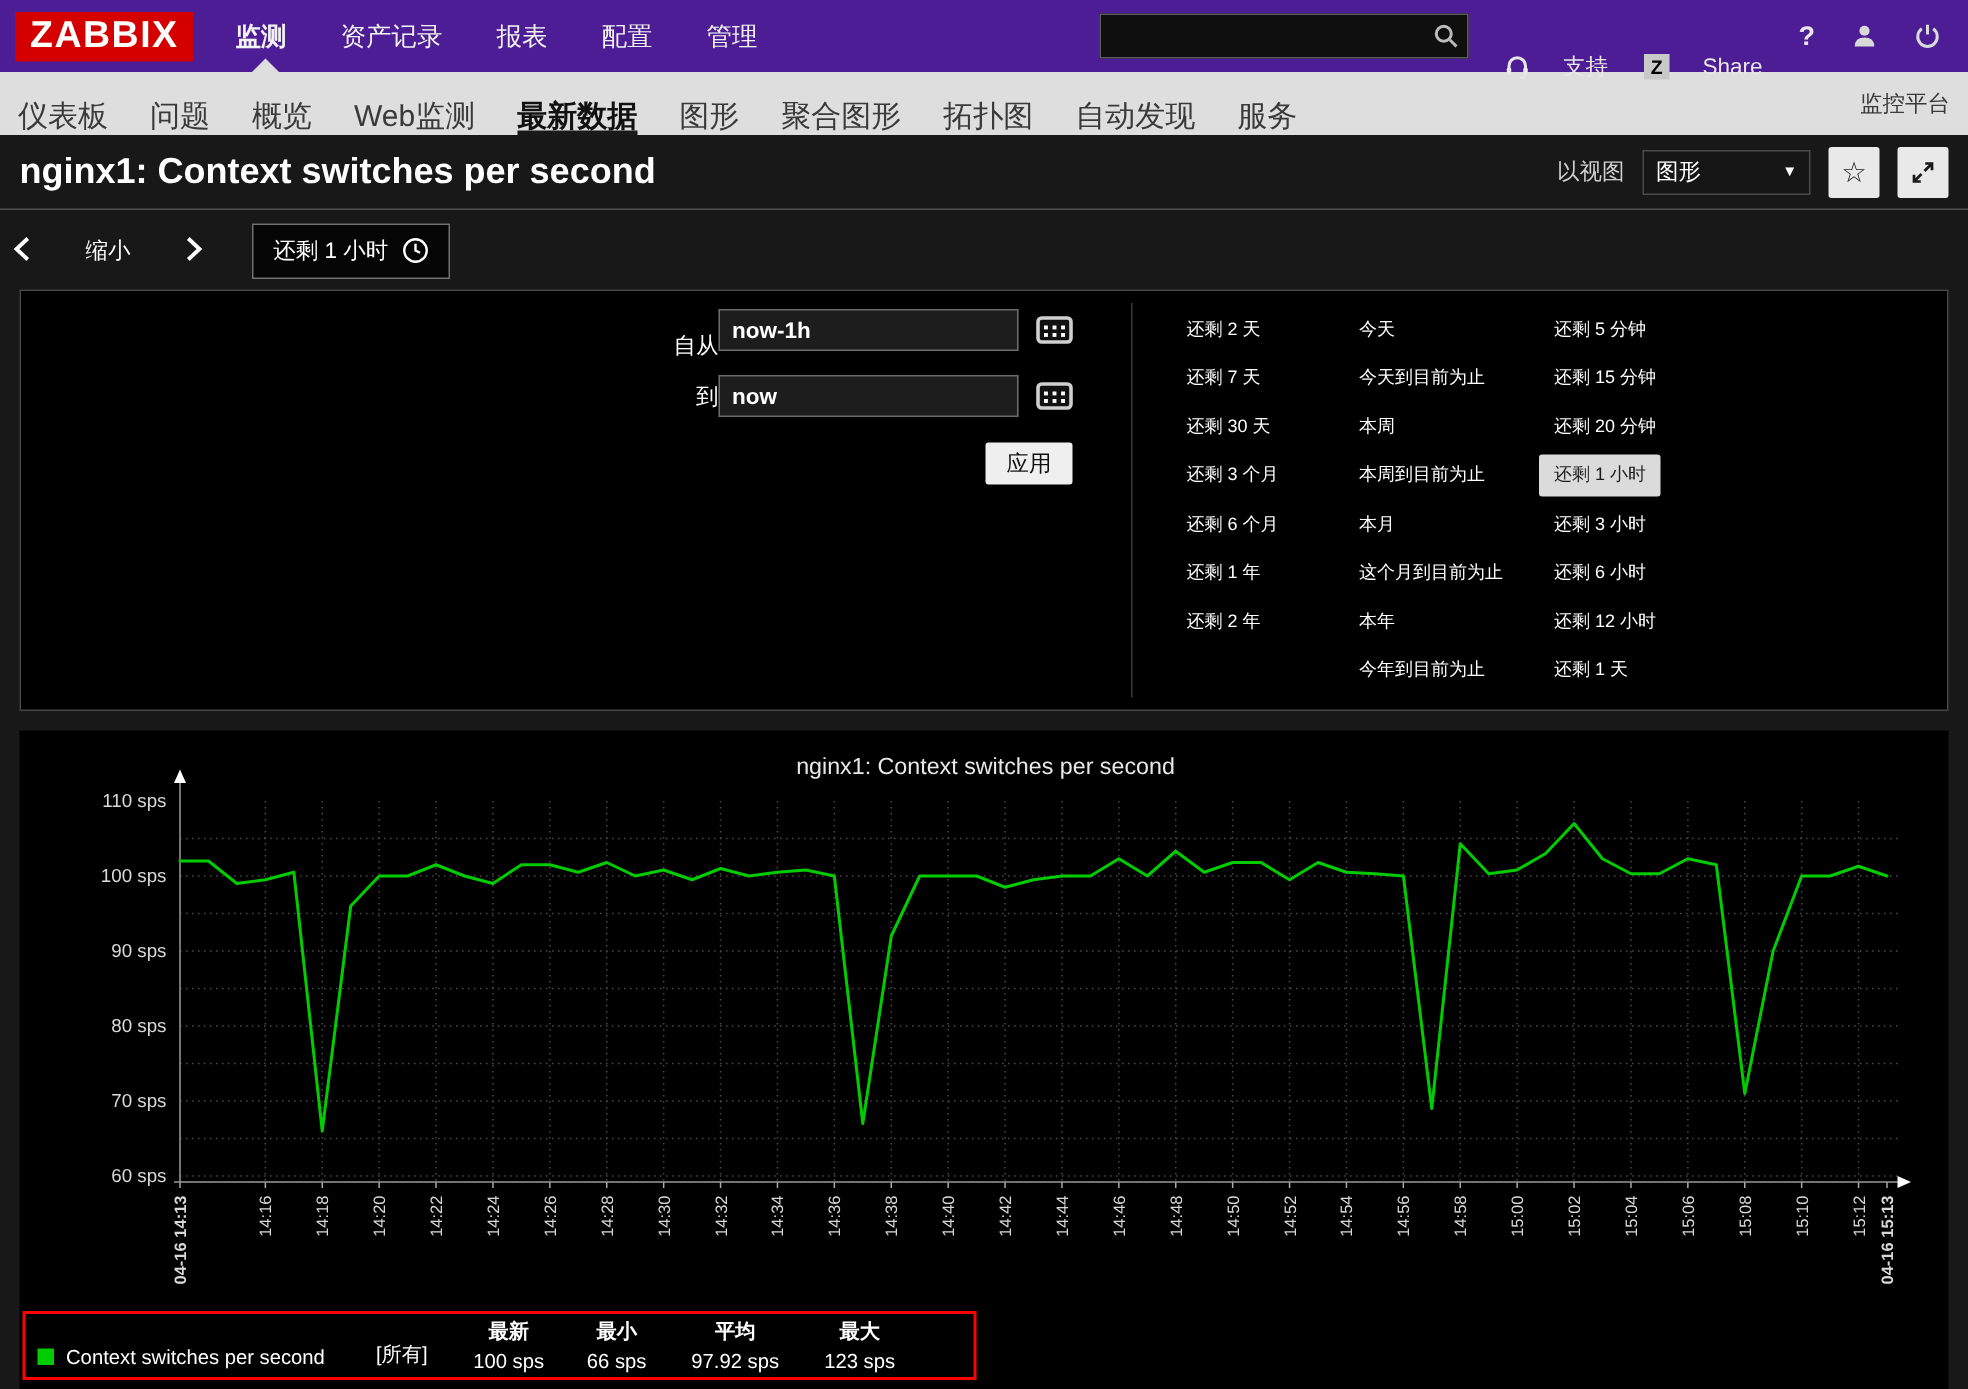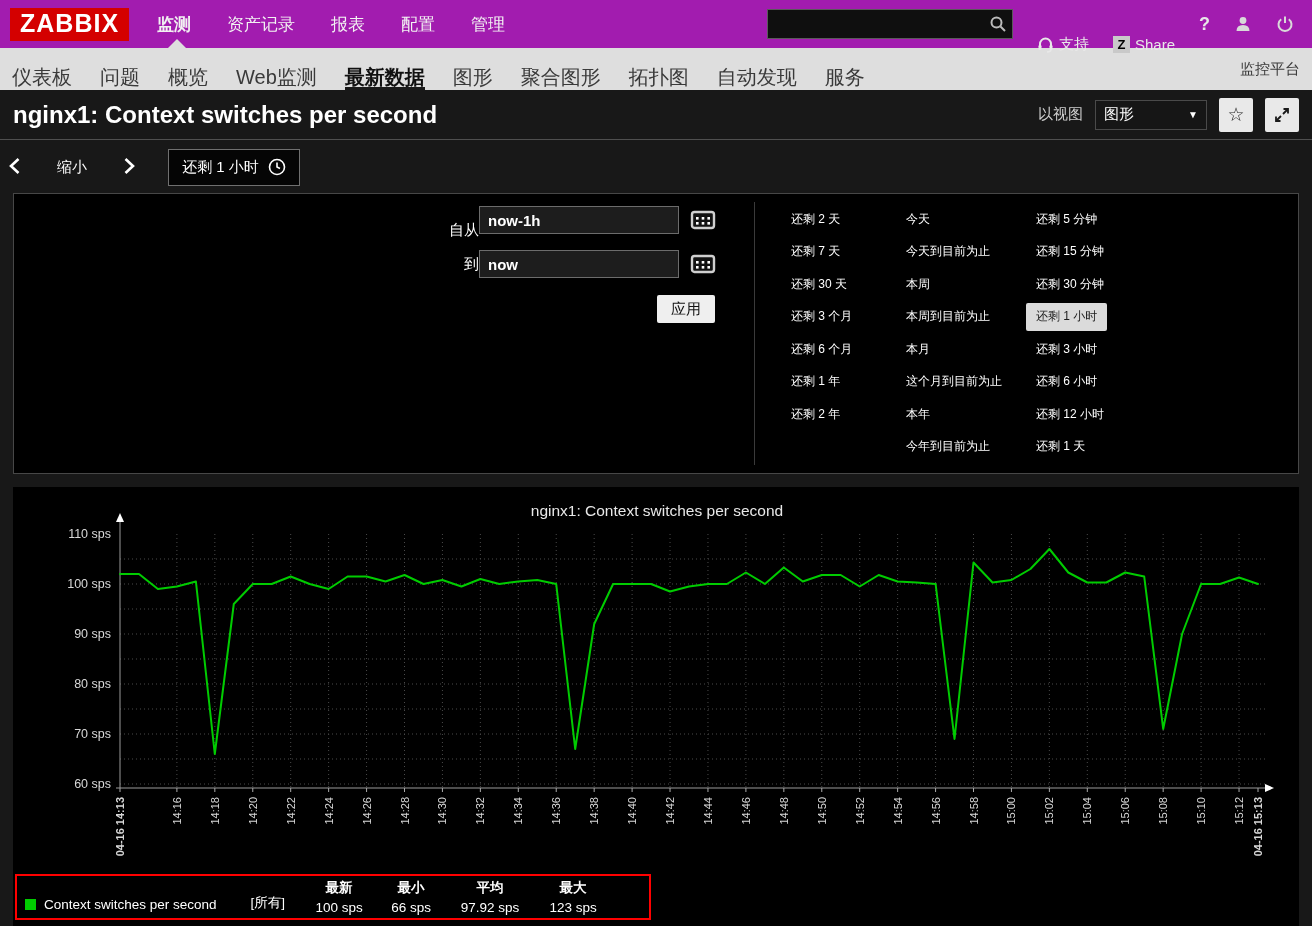--- a/index.html
+++ b/index.html
@@ -1,32 +1,32 @@
 <!DOCTYPE html>
 <html><head>
 <meta charset="utf-8">
 <style>
   * { margin:0; padding:0; box-sizing:border-box; }
   html,body { width:1312px; height:926px; overflow:hidden; background:#181818;
     font-family:"Liberation Sans","DejaVu Sans",sans-serif; }
 
   
-  .topbar { position:relative; height:48px; background:#a21caf; display:flex; align-items:center; }
+  .topbar { position:relative; height:48px; background:#4c1d95; display:flex; align-items:center; }
   .logo { margin-left:10px; background:#d40000; color:#fff; font-weight:bold; font-size:25px;
     letter-spacing:1px; padding:1px 10px 3px; cursor:pointer; }
   .mainnav { display:flex; margin-left:28px; gap:36px; }
   .mainnav .nav-item { color:#f2f2f2; font-size:17px; cursor:pointer; }
   .nav-caret { position:absolute; bottom:0; left:168px; width:0; height:0;
     border-left:9px solid transparent; border-right:9px solid transparent; border-bottom:9px solid #dedede; }
   .top-right { margin-left:auto; display:flex; align-items:center; gap:24px; margin-right:18px; }
   .searchbox { position:relative; width:246px; height:30px; }
   .searchbox input { width:100%; height:100%; background:#0f0f0f; border:1px solid #5a5a5a;
     color:#eee; padding:0 30px 0 8px; font-size:14px; outline:none; }
   .searchbox .mag { position:absolute; right:6px; top:6px; cursor:pointer; }
-  .top-link { display:flex; align-items:center; gap:5px; color:#e8e8e8; font-size:15px; cursor:pointer;margin-top:40px; }
+  .top-link { display:flex; align-items:center; gap:22px; color:#e8e8e8; font-size:15px; cursor:pointer;margin-top:40px; }
   .zbadge { display:inline-block; width:17px; height:17px; background:#c9c9c9; color:#000;
     font-weight:bold; font-size:13px; text-align:center; line-height:17px; }
   .help-btn { color:#e8e8e8; font-size:18px; font-weight:bold; cursor:pointer; }
   .icon-link { cursor:pointer; display:flex; align-items:center; }
 
   
   .subnav { height:42px; background:#dedede; display:flex; align-items:stretch; padding:0 12px; }
   .subnav-items { display:flex; gap:28px; }
   .subnav-item { display:flex; align-items:center; color:#3a3a3a; font-size:20px; cursor:pointer;
     border-bottom:3px solid transparent; padding-top:20px; }
@@ -246,21 +246,21 @@
             <div class="qlink">本周</div>
             <div class="qlink">本周到目前为止</div>
             <div class="qlink">本月</div>
             <div class="qlink">这个月到目前为止</div>
             <div class="qlink">本年</div>
             <div class="qlink">今年到目前为止</div>
           </div>
           <div class="qcol">
             <div class="qlink">还剩 5 分钟</div>
             <div class="qlink">还剩 15 分钟</div>
-            <div class="qlink">还剩 30 分钟</div>
+            <div class="qlink">还剩 20 分钟</div>
             <div class="qlink selected">还剩 1 小时</div>
             <div class="qlink">还剩 3 小时</div>
             <div class="qlink">还剩 6 小时</div>
             <div class="qlink">还剩 12 小时</div>
             <div class="qlink">还剩 1 天</div>
           </div>
         </div>
     </section>
 
     <section class="graphpanel">

